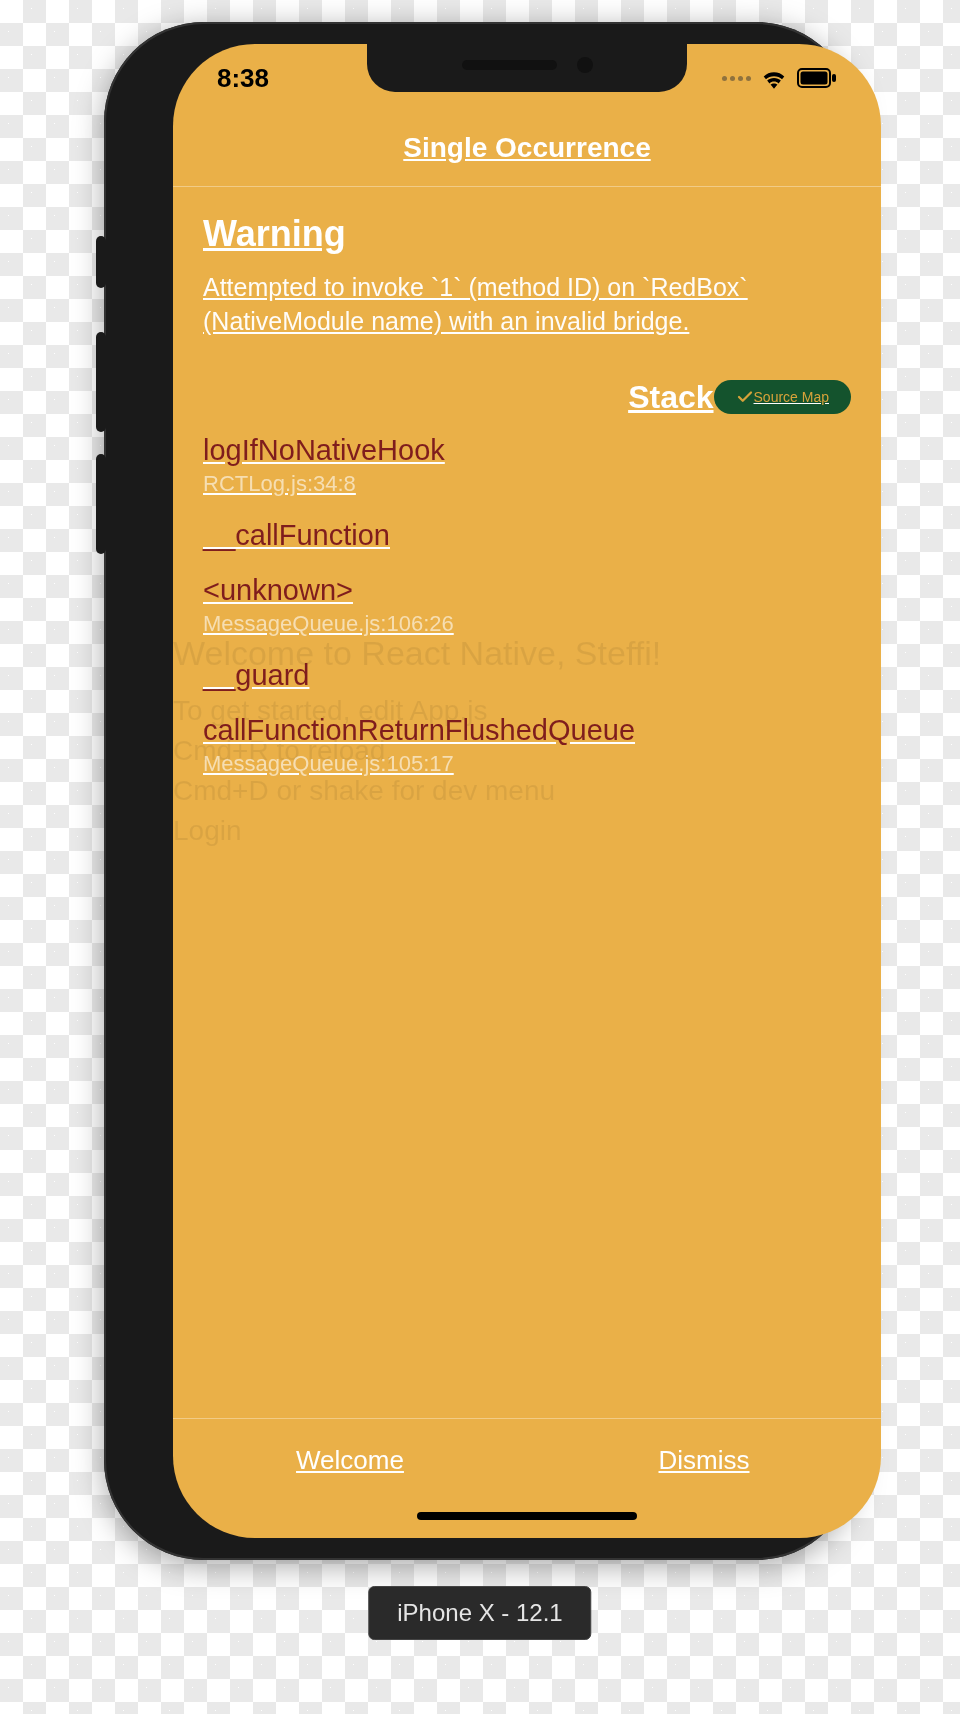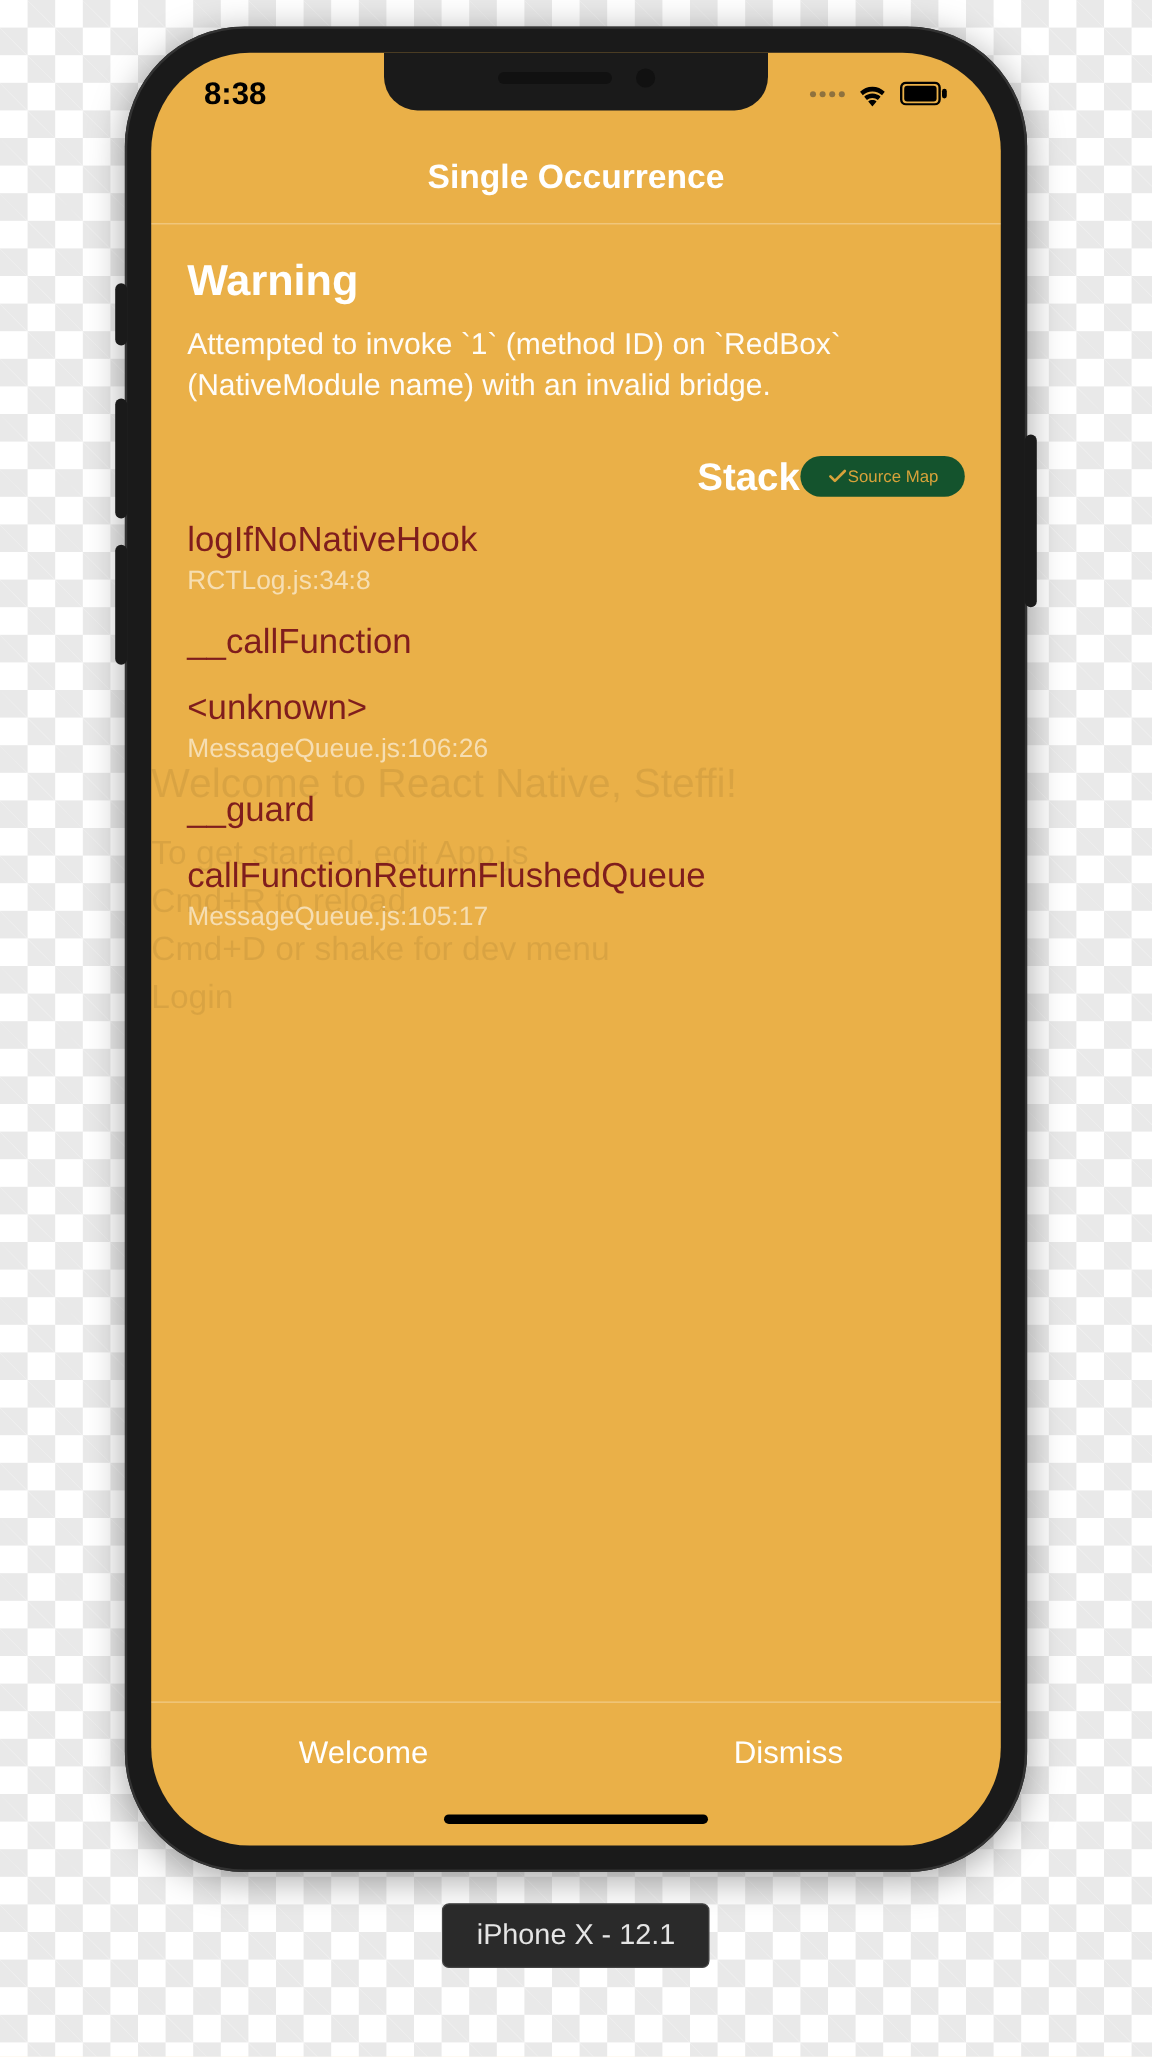--- a/index.html
+++ b/index.html
@@ -43,20 +43,21 @@
 
   
   .screen {
     position: relative;
     width: 100%;
     height: 100%;
     border-radius: 82px;
     overflow: hidden;
     background: #eab048; 
     color: #fff;
+    margin-left: 47px;
   }
   
   .notch {
     position: absolute;
     top: 0; left: 50%;
     transform: translateX(-50%);
     width: 320px; height: 48px;
     background: #1a1a1a;
     border-bottom-left-radius: 28px;
     border-bottom-right-radius: 28px;
@@ -114,21 +115,21 @@
     z-index:5;
     pointer-events:none;
   }
   .ghost .ghost-title { font-size:34px; font-weight:500; margin-bottom:14px;}
   .ghost div {white-space: nowrap;}
 
   
   .overlay {
     position:absolute; inset:0;
     z-index:20;
-    display:flex; flex-direction:column;
+    display:flex; flex-direction:column;text-decoration:underline;
   }
   .nav-title {
     margin-top: 88px;
     text-align:center;
     font-size: 28px;
     font-weight:600;
     color:#fff;
     padding-bottom: 22px;
   }
   .hr {

